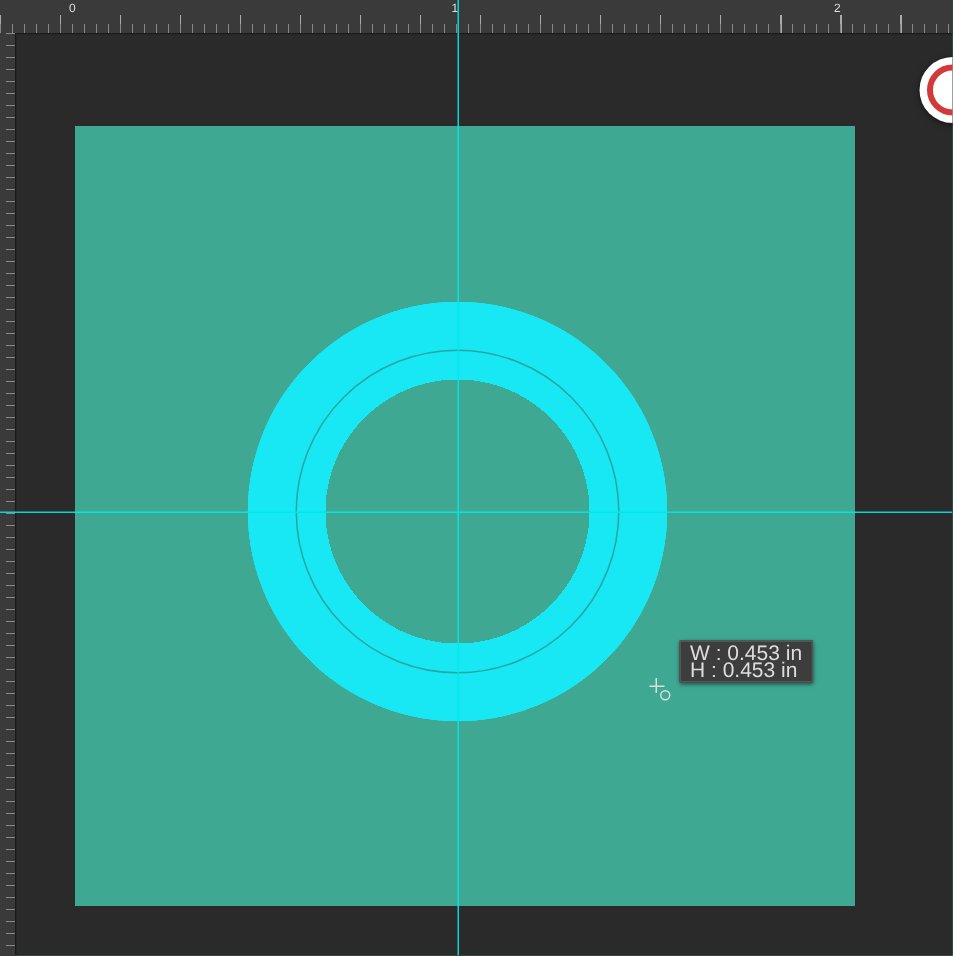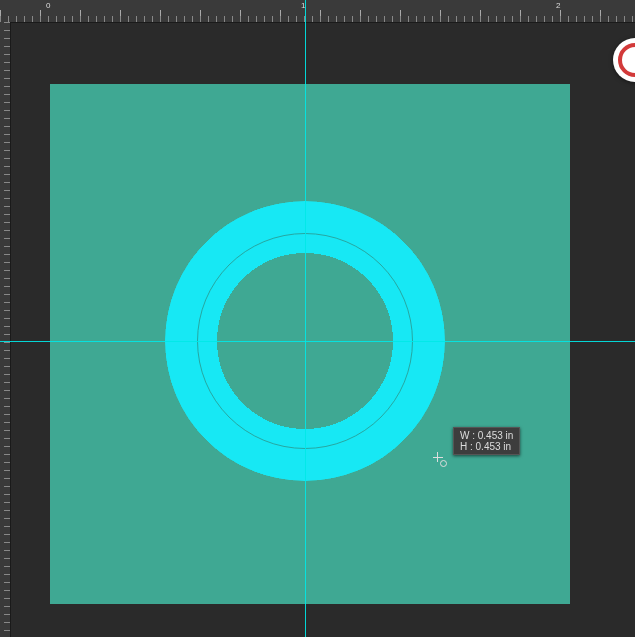--- a/index.html
+++ b/index.html
@@ -133,21 +133,21 @@
     border-radius: 50%;
     border: 1px solid rgba(42,150,140,0.8);
   }
 
   
   .measure-box {
     position: absolute;
     background: #3d3d3d;
     border: 1px solid #555;
     color: #ddd;
-    font-size: 10px;
+    font-size: 14px;
     line-height: 11px;
     padding: 2px 6px;
     white-space: nowrap;
     box-shadow: 0 1px 3px rgba(0,0,0,0.6);
   }
 
   
   .cursor-xhair {
     position: absolute;
     width: 16px;

